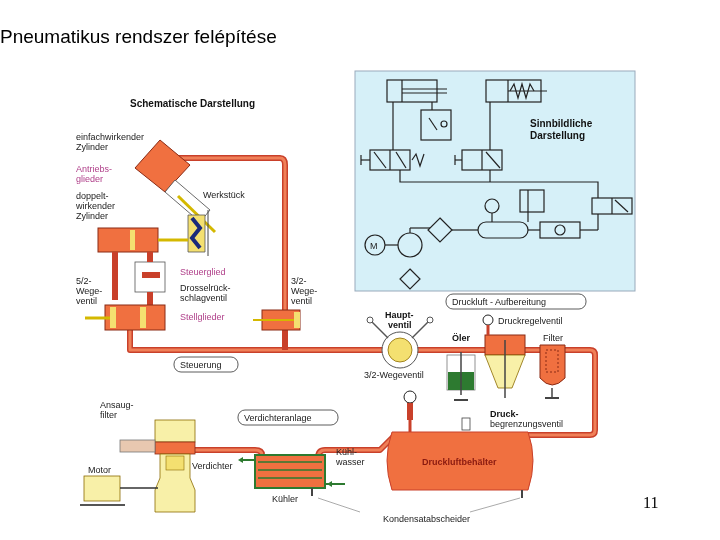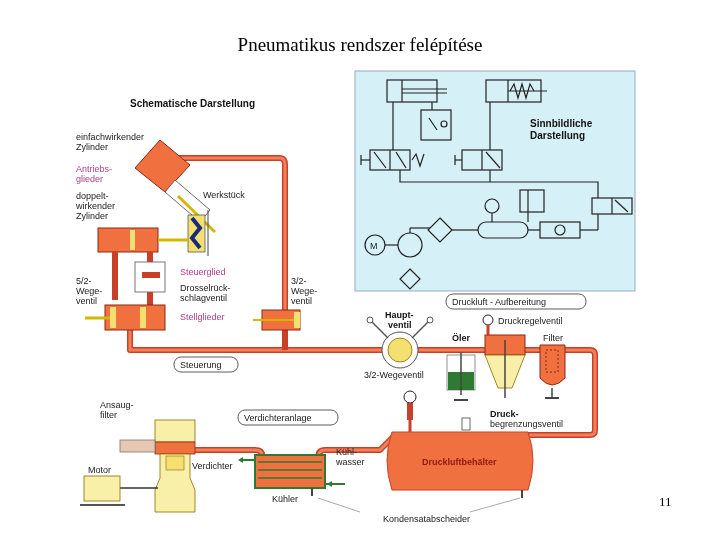--- a/index.html
+++ b/index.html
@@ -1,18 +1,18 @@
 <!DOCTYPE html>
 <html><head>
 <meta charset="utf-8">
 <style>
   html,body{margin:0;padding:0;background:#ffffff;}
   body{width:720px;height:540px;position:relative;overflow:hidden;font-family:"Liberation Sans",sans-serif;}
-  .title{position:absolute;left:0;top:34px;width:720px;text-align:center;font-family:Liberation Serif, serif;font-size:19px;color:#000;}
-  .pagenum{position:absolute;left:643px;top:494px;font-family:"Liberation Serif",serif;font-size:13px;color:#000;margin-left:16px;}
+  .title{position:absolute;left:0;top:26px;width:720px;font-family:Liberation Sans, sans-serif;font-size:19px;color:#000;}
+  .pagenum{position:absolute;left:643px;top:494px;font-family:"Liberation Serif",serif;font-size:16px;color:#000;}
   svg{position:absolute;left:0;top:0;}
   .lbl{font-family:"Liberation Sans",sans-serif;font-size:9px;fill:#222;}
   .lbl-b{font-family:"Liberation Sans",sans-serif;font-size:9px;font-weight:bold;fill:#111;}
   .lbl-p{font-family:"Liberation Sans",sans-serif;font-size:9px;fill:#b0408a;}
   .lbl-title{font-family:"Liberation Sans",sans-serif;font-size:10px;font-weight:bold;fill:#111;}
   .pipe{fill:none;stroke:#c9402a;stroke-width:6;stroke-linejoin:round;}
   .pipe-in{fill:none;stroke:#f08058;stroke-width:3;stroke-linejoin:round;}
   .sym{fill:none;stroke:#222;stroke-width:1.2;}
 </style>
 </head>

